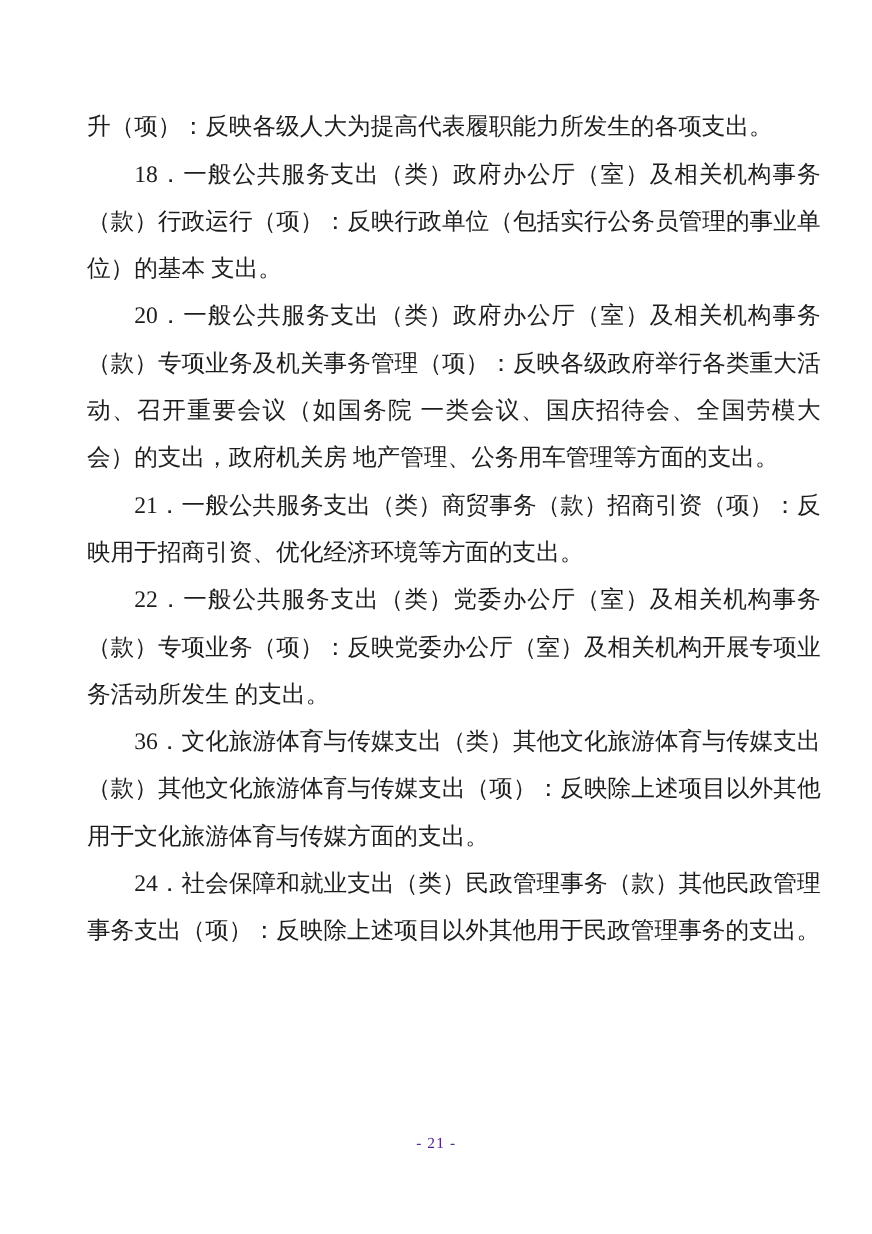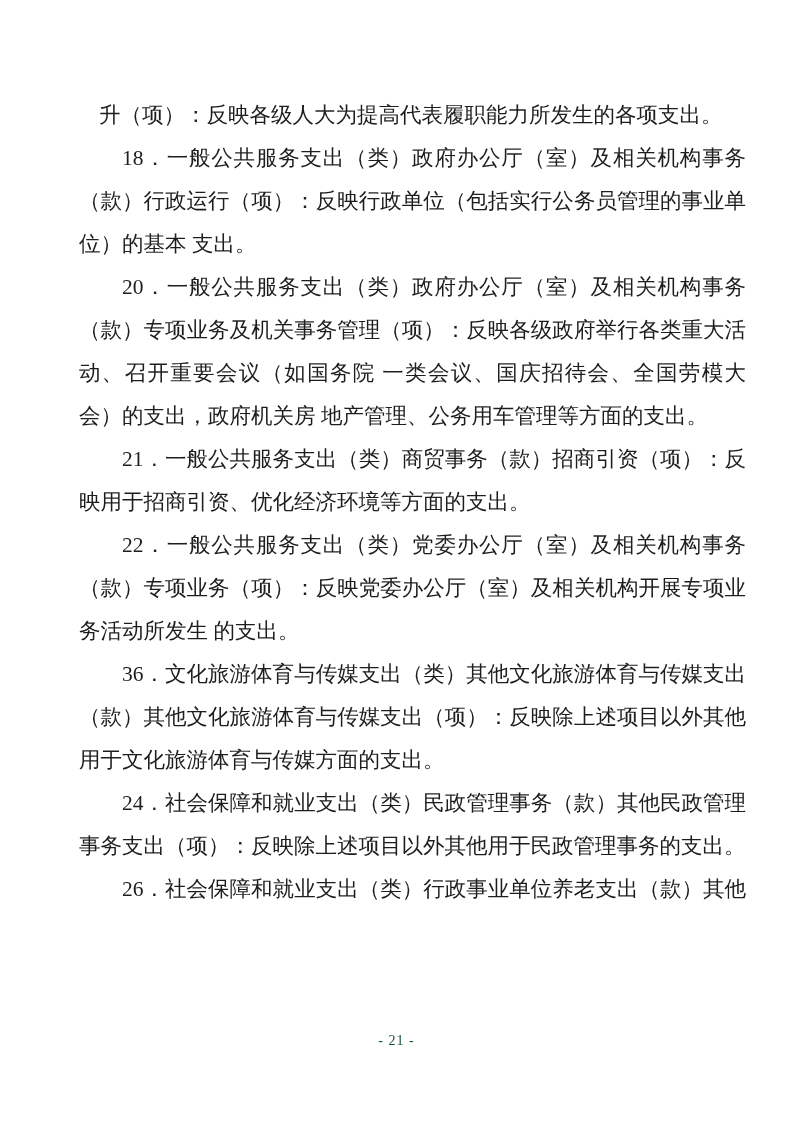--- a/index.html
+++ b/index.html
@@ -23,47 +23,45 @@
     font-size: 21.5px;
     line-height: 43px;
     text-align: justify;
   }
   .para {
     margin: 0;
     text-indent: 43px;
   }
   .para.no-indent {
     text-indent: 0;
-    margin-left: 20px;
   }
   .para.fill-last {
     text-align-last: justify;
   }
   .footer {
     position: absolute;
     top: 1031px;
     left: 0;
     width: 100%;
     text-align: center;
     font-size: 14px;
     line-height: 20px;
     letter-spacing: 1px;
-    color: #14532d;
+    color: #4c1d95;
   }
 </style>
 </head>
 <body>
 
 <div class="page">
   <main class="content">
     <p class="para no-indent">升（项）：反映各级人大为提高代表履职能力所发生的各项支出。</p>
     <p class="para">18．一般公共服务支出（类）政府办公厅（室）及相关机构事务（款）行政运行（项）：反映行政单位（包括实行公务员管理的事业单位）的基本 支出。</p>
     <p class="para">20．一般公共服务支出（类）政府办公厅（室）及相关机构事务（款）专项业务及机关事务管理（项）：反映各级政府举行各类重大活动、召开重要会议（如国务院 一类会议、国庆招待会、全国劳模大会）的支出，政府机关房 地产管理、公务用车管理等方面的支出。</p>
     <p class="para">21．一般公共服务支出（类）商贸事务（款）招商引资（项）：反映用于招商引资、优化经济环境等方面的支出。</p>
     <p class="para">22．一般公共服务支出（类）党委办公厅（室）及相关机构事务（款）专项业务（项）：反映党委办公厅（室）及相关机构开展专项业务活动所发生 的支出。</p>
     <p class="para">36．文化旅游体育与传媒支出（类）其他文化旅游体育与传媒支出（款）其他文化旅游体育与传媒支出（项）：反映除上述项目以外其他用于文化旅游体育与传媒方面的支出。</p>
     <p class="para">24．社会保障和就业支出（类）民政管理事务（款）其他民政管理事务支出（项）：反映除上述项目以外其他用于民政管理事务的支出。</p>
-    <p class="para fill-last">26．社会保障和就业支出（类）行政事业单位养老支出（款）其他</p>
   </main>
   <footer class="footer">
     <span>- 21 -</span>
   </footer>
 </div>
 
 </body></html>

